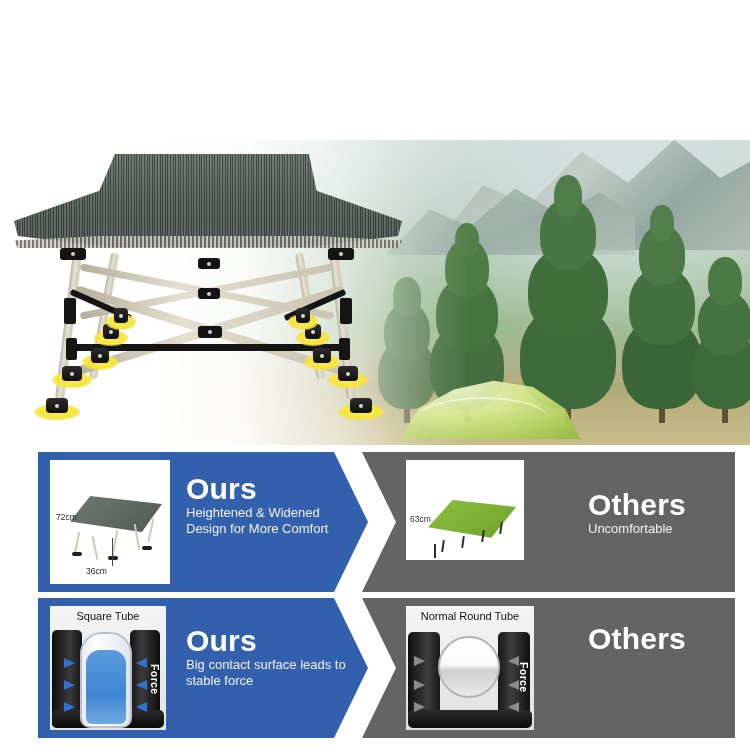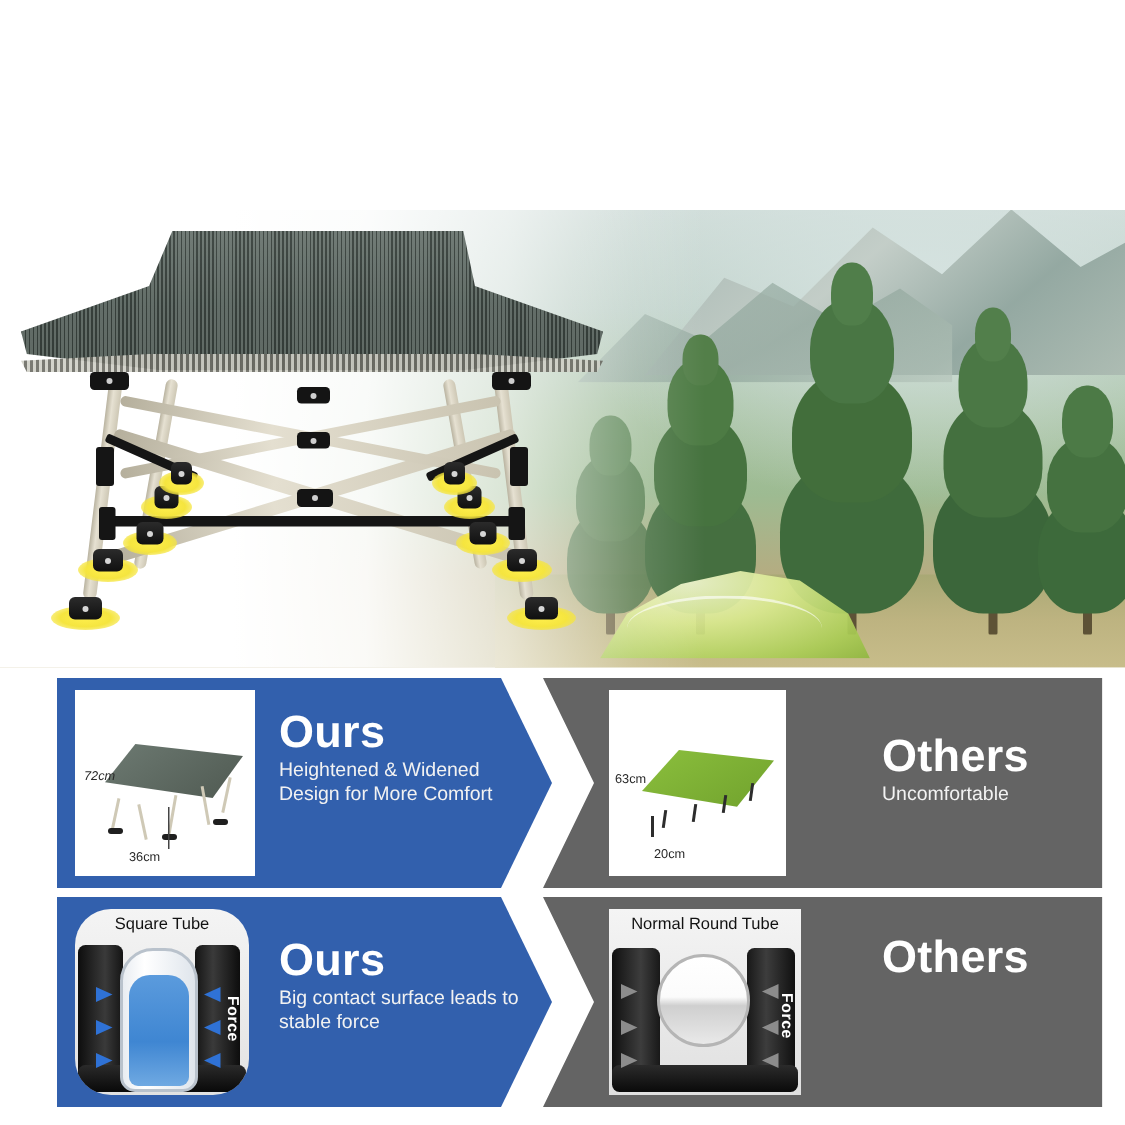--- a/index.html
+++ b/index.html
@@ -134,22 +134,22 @@
   .white-chevron{
     position:absolute; left:352px; top:0; width:48px; height:140px;
     background:#ffffff;
     clip-path:polygon(0 0, 14px 0, 48px 50%, 14px 100%, 0 100%, 34px 50%);
   }
 
   .thumb{
     position:absolute; background:#ffffff; overflow:hidden;
   }
   #thumb1{ left:50px; top:8px; width:120px; height:124px; }
-  #thumb2{ left:406px; top:8px; width:118px; height:124px; }
-  #thumb3{ left:50px; top:8px; width:116px; height:124px;border-radius:24px; }
+  #thumb2{ left:406px; top:8px; width:118px; height:100px; }
+  #thumb3{ left:50px; top:8px; width:116px; height:124px; }
   #thumb4{ left:406px; top:8px; width:128px; height:124px; }
 
   .copy{ position:absolute; }
   .copy .big{
     color:#ffffff; font-size:30px; font-weight:bold; line-height:1.02; letter-spacing:.2px;
   }
   .copy .small{
     color:#f2f2f2; font-size:13px; line-height:1.26; margin-top:0;
   }
   #copy1{ left:186px; top:22px; width:150px; }
@@ -309,21 +309,21 @@
                   clip-path:polygon(22% 0%,100% 18%,78% 82%,0% 58%);"></div>
       <div class="mini-leg" style="left:26px;top:72px;width:2px;height:22px;background:#cfc9b6;transform:rotate(12deg);"></div>
       <div class="mini-leg" style="left:44px;top:76px;width:2px;height:24px;background:#cfc9b6;transform:rotate(-12deg);"></div>
       <div class="mini-leg" style="left:64px;top:70px;width:2px;height:26px;background:#cfc9b6;transform:rotate(10deg);"></div>
       <div class="mini-leg" style="left:86px;top:64px;width:2px;height:26px;background:#cfc9b6;transform:rotate(-10deg);"></div>
       <div class="mini-leg" style="left:100px;top:58px;width:2px;height:24px;background:#cfc9b6;transform:rotate(12deg);"></div>
       <div class="mini-leg" style="left:22px;top:92px;width:10px;height:4px;background:#1f1f1f;border-radius:2px;"></div>
       <div class="mini-leg" style="left:58px;top:96px;width:10px;height:4px;background:#1f1f1f;border-radius:2px;"></div>
       <div class="mini-leg" style="left:92px;top:86px;width:10px;height:4px;background:#1f1f1f;border-radius:2px;"></div>
       <div class="mini-leg" style="left:62px;top:78px;width:1px;height:28px;background:#444;"></div>
-      <span class="dim" style="left:6px;top:52px;font-style:italic;">72cm</span>
+      <span class="dim" style="left:6px;top:52px;">72cm</span>
       <span class="dim" style="left:36px;top:106px;">36cm</span>
     </div>
 
     <div class="thumb" id="thumb2">
       <div class="mini-cot-top" style="left:22px;top:40px;width:88px;height:44px;
                   background:linear-gradient(150deg,#8bbf3d,#6fa02c);
                   clip-path:polygon(28% 0%,100% 16%,72% 86%,0% 62%);"></div>
       <div class="mini-leg" style="left:36px;top:80px;width:2px;height:12px;transform:rotate(8deg);"></div>
       <div class="mini-leg" style="left:56px;top:76px;width:2px;height:12px;transform:rotate(8deg);"></div>
       <div class="mini-leg" style="left:76px;top:70px;width:2px;height:12px;transform:rotate(8deg);"></div>

